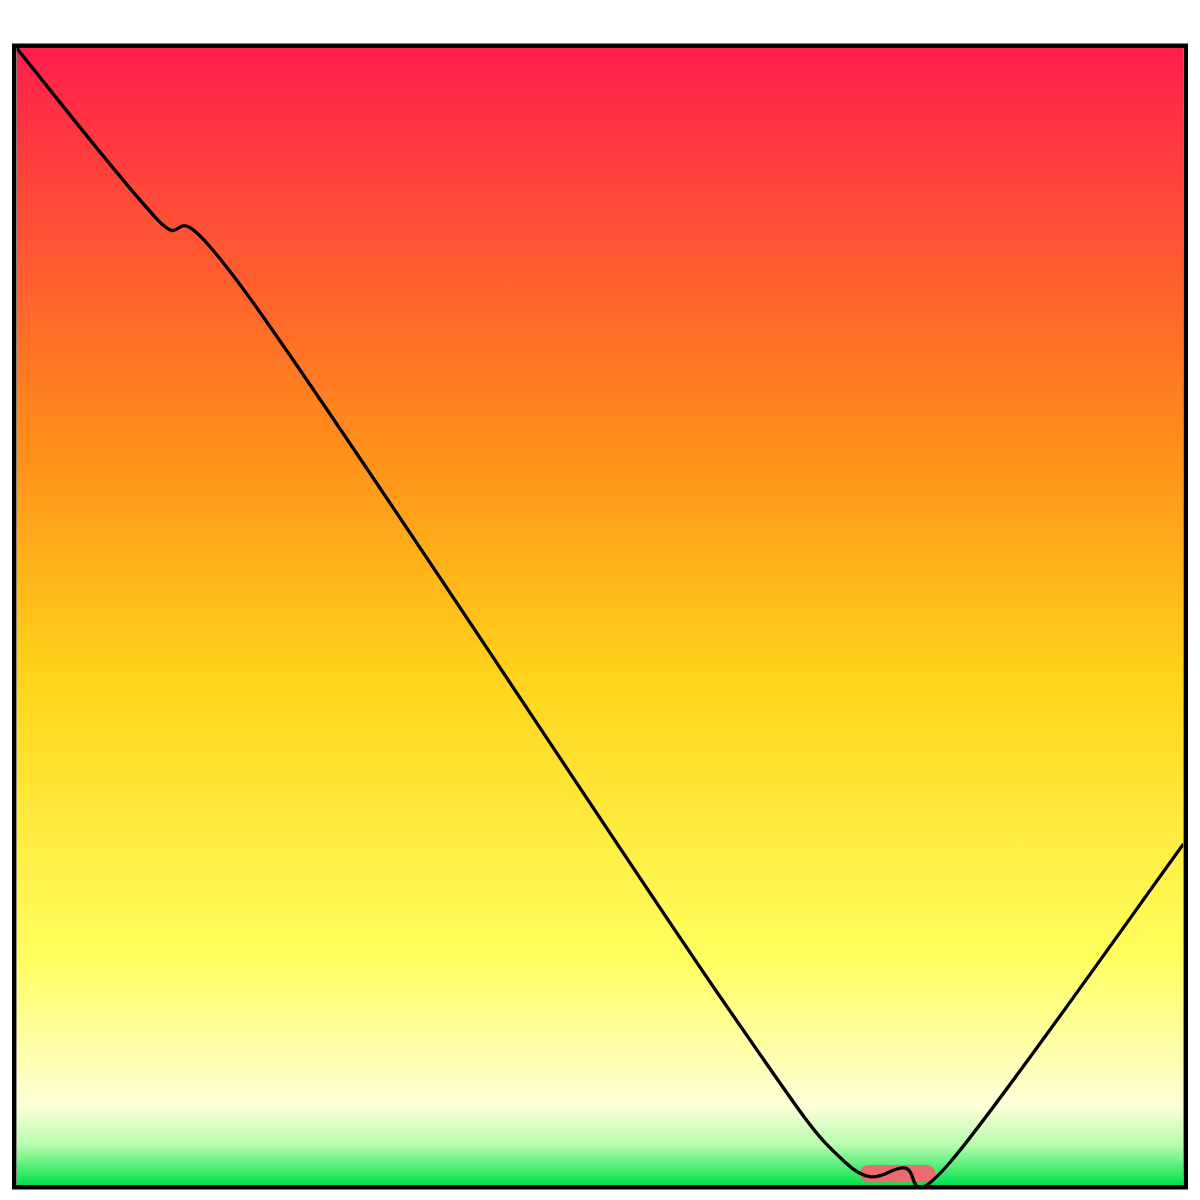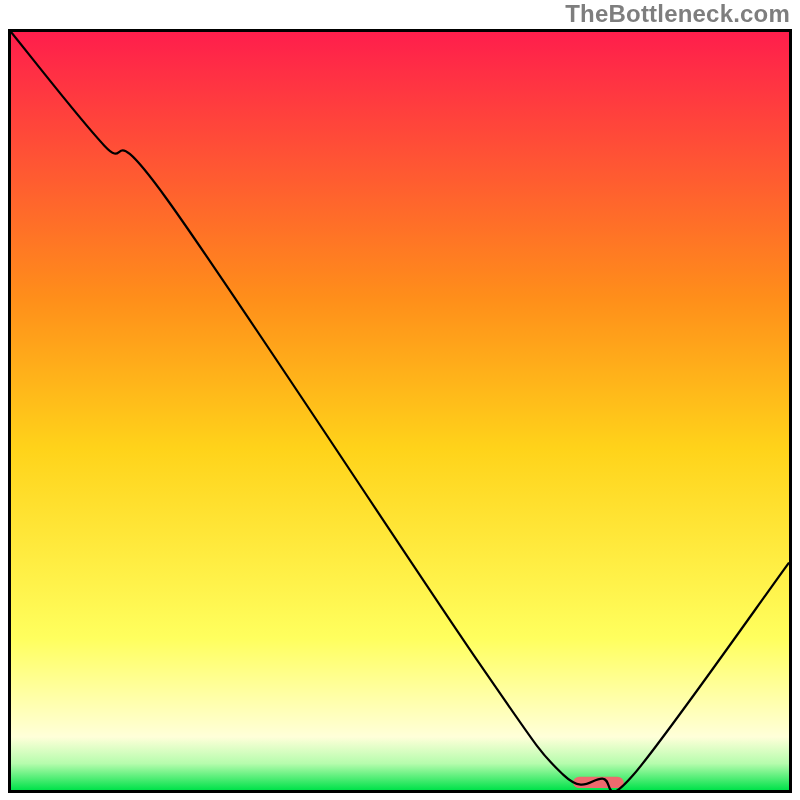--- a/index.html
+++ b/index.html
@@ -38,21 +38,20 @@
   svg.scene {
     display: block;
     width: 100%;
     height: 100%;
   }
 </style>
 </head>
 <body>
 
 <div class="wrap">
-  <div class="watermark">TheBottleneck.com</div>
 
   <div class="plot-frame">
     <svg class="scene" viewBox="0 0 100 100" preserveAspectRatio="none">
       <defs>
         <linearGradient id="bg-grad" x1="0" y1="0" x2="0" y2="1">
             <stop offset="0%" stop-color="#ff1e4c"></stop>
             <stop offset="35%" stop-color="#ff8e1a"></stop>
             <stop offset="55.00000000000001%" stop-color="#ffd31a"></stop>
             <stop offset="80%" stop-color="#ffff5e"></stop>
             <stop offset="93%" stop-color="#ffffd9"></stop>

